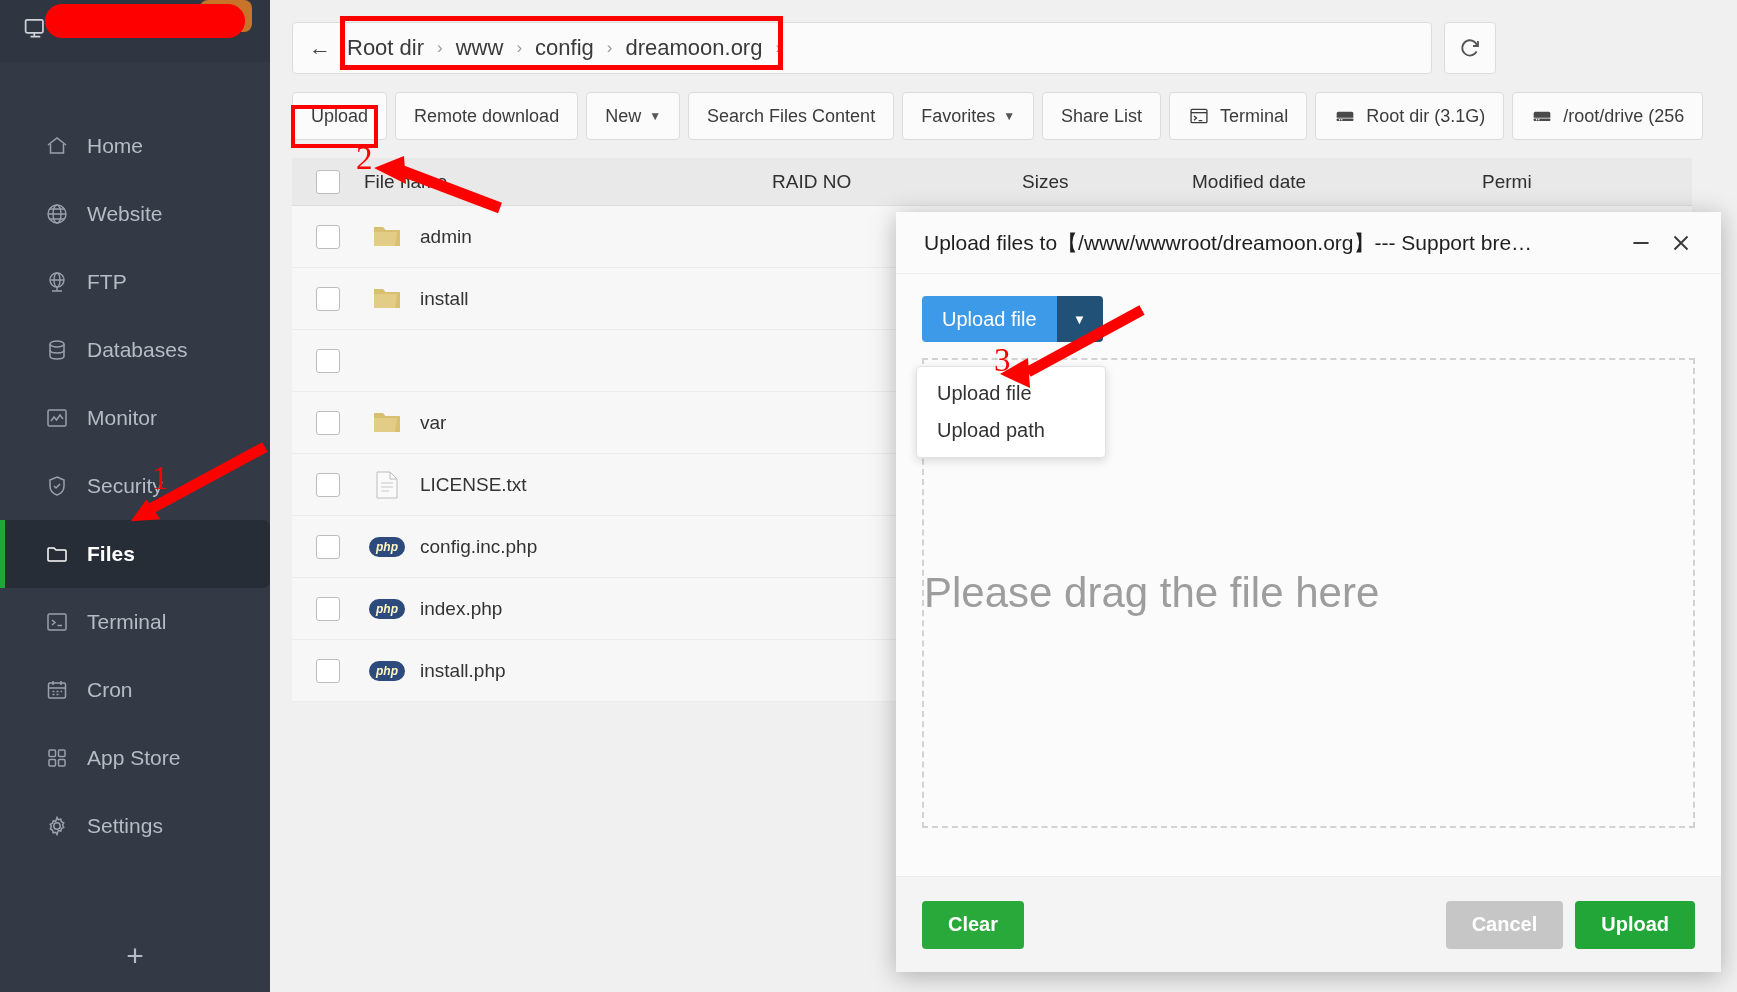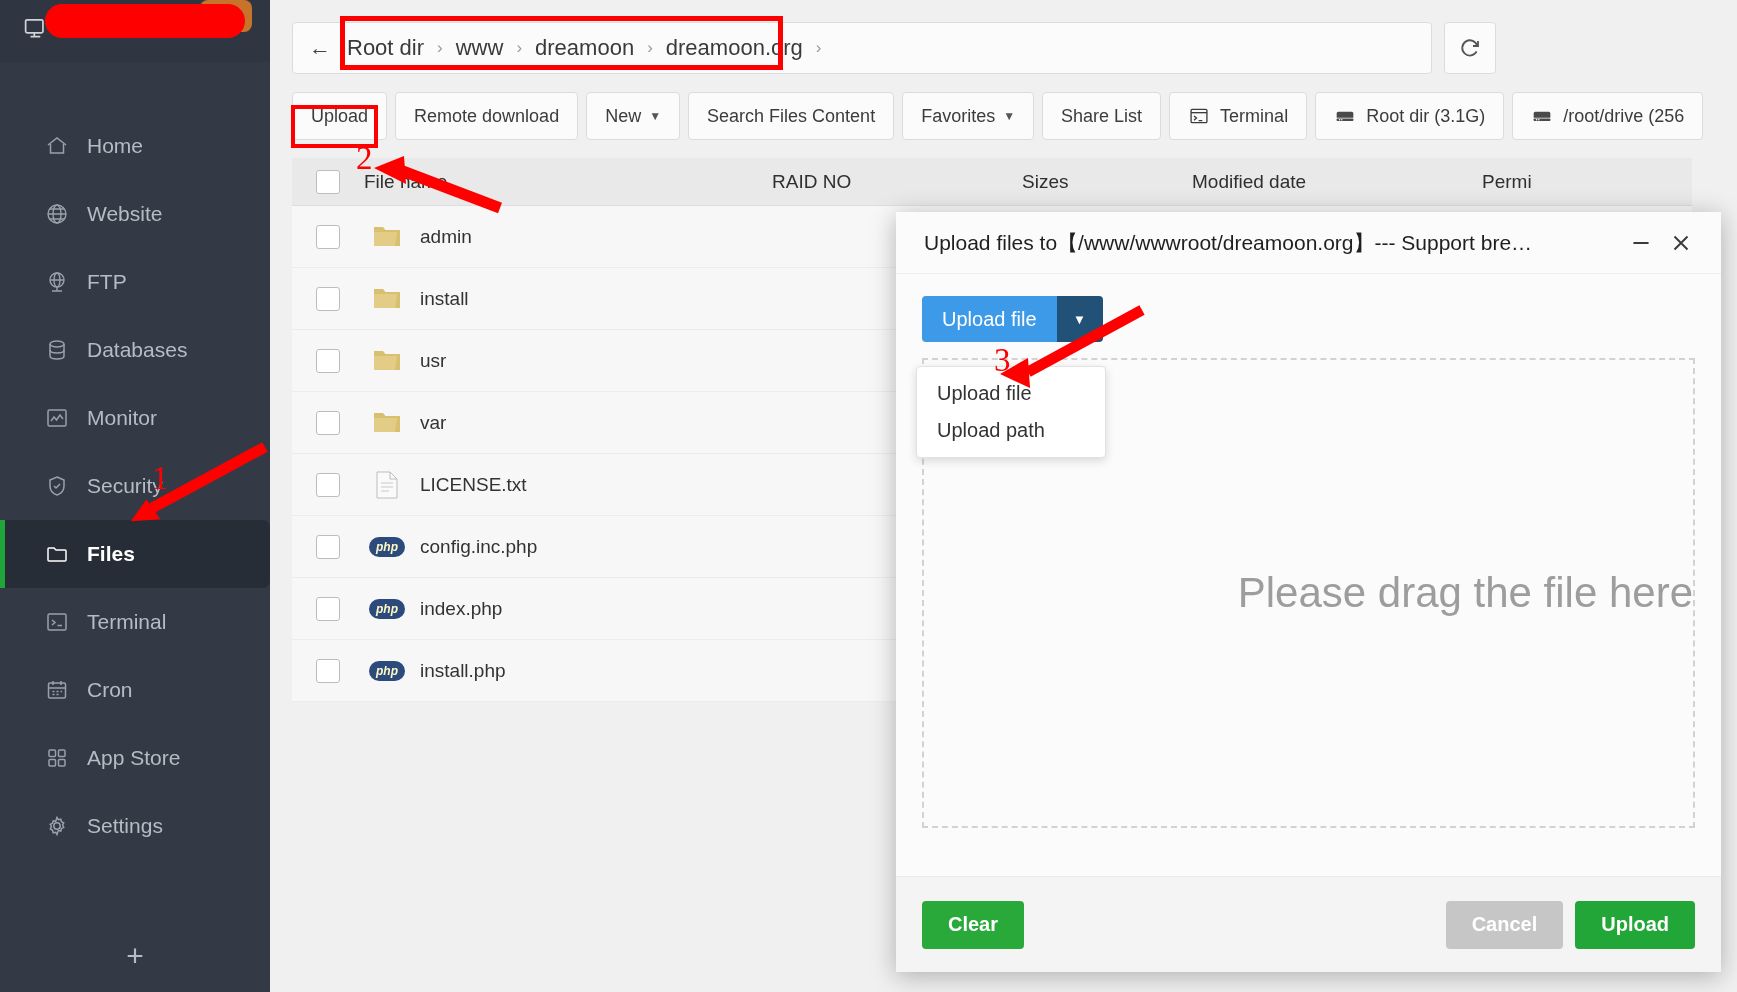--- a/index.html
+++ b/index.html
@@ -169,21 +169,21 @@
     box-shadow: 0 3px 10px rgba(0,0,0,.14);
     padding: 8px 0; z-index: 5;
   }
   .dd-item {
     height: 37px; display: flex; align-items: center;
     padding-left: 20px; font-size: 20px; color: #333; cursor: pointer;
   }
   .dropzone {
     margin-top: 16px; height: 470px;
     border: 2px dashed #d2d2d2;
-    display: flex; align-items: center; justify-content: flex-end;
+    display: flex; align-items: center; justify-content: flex-start;
   }
   .dz-text { font-size: 42px; color: #9d9d9d; }
   .modal-foot {
     height: 96px; background: #f4f4f4; border-top: 1px solid #ebebeb;
     display: flex; align-items: center; padding: 0 26px;
   }
   .btn {
     height: 48px; border-radius: 4px; font-size: 20px;
     display: flex; align-items: center; justify-content: center;
     padding: 0 26px; cursor: pointer; color: #fff; font-weight: bold;
@@ -359,21 +359,21 @@
 
   <div class="main">
 
     <div class="crumb-row">
       <div class="crumb-box">
         <span class="back-arrow">←</span>
         <span class="crumb">Root dir</span>
         <span class="crumb-sep">›</span>
         <span class="crumb">www</span>
         <span class="crumb-sep">›</span>
-        <span class="crumb">dreamoon</span>
+        <span class="crumb">config</span>
         <span class="crumb-sep">›</span>
         <span class="crumb">dreamoon.org</span>
         <span class="crumb-sep">›</span>
       </div>
       <div class="refresh-btn">
         <svg width="24" height="24" viewBox="0 0 24 24" fill="none" stroke="currentColor" stroke-width="1.8">
           <path d="M20 5v5h-5"></path>
             <path d="M19.2 10a7.6 7.6 0 10-.6 5.4"></path>
         </svg>
       </div>
@@ -481,29 +481,20 @@
         <div class="c-mid"></div>
         <div class="c-sz"></div>
         <div class="c-date"></div>
         <div class="c-perm"></div>
       </div>
 
       <div class="frow">
         <div class="c-check">
             <span class="cbx"></span>
           </div>
-        <div class="c-name">
-          <span class="ficon">
-              <svg width="30" height="26" viewBox="0 0 30 26">
-                <path d="M2 3h9l2.5 3H28v16H2z" fill="#d9c071"></path>
-                <path d="M2 8h23l-2 14H2z" fill="#e3cd86"></path>
-              </svg>
-            </span>
-          <span>usr</span>
-        </div>
         <div class="c-mid"></div>
         <div class="c-sz"></div>
         <div class="c-date"></div>
         <div class="c-perm"></div>
       </div>
 
       <div class="frow">
         <div class="c-check">
             <span class="cbx"></span>
           </div>

